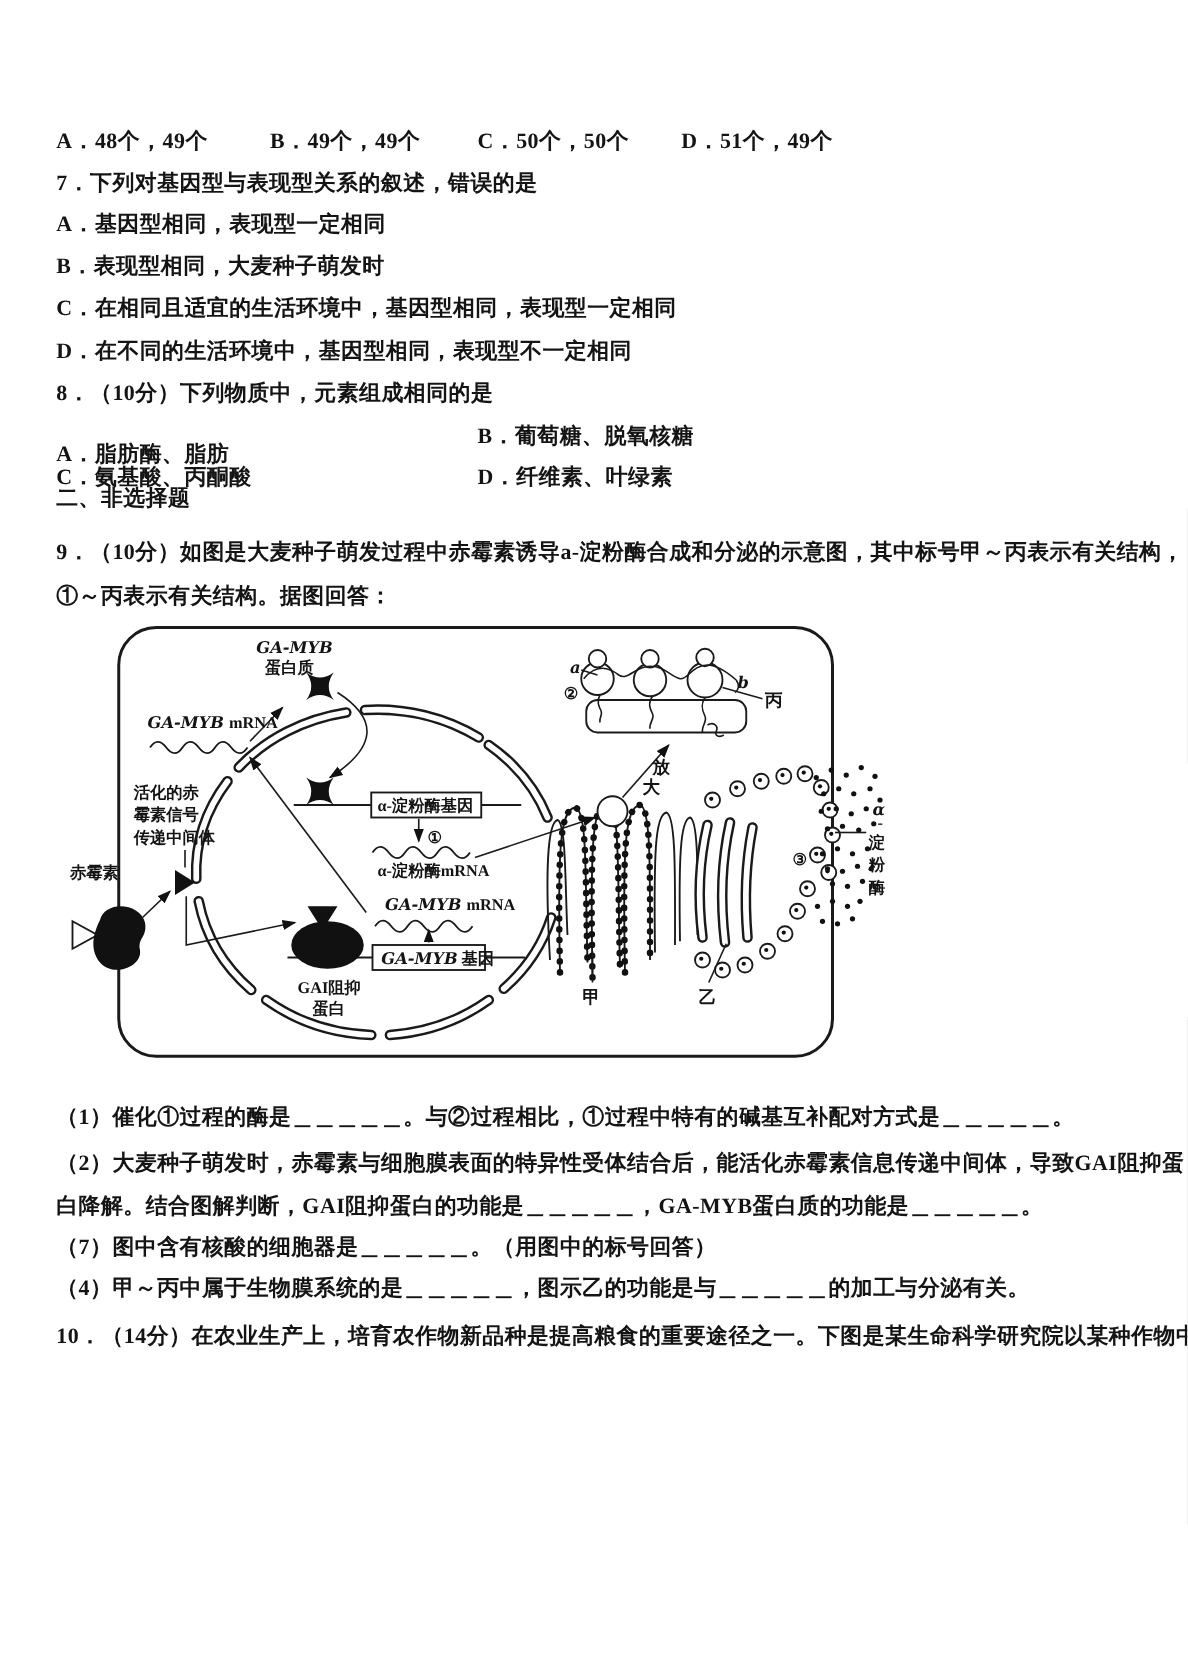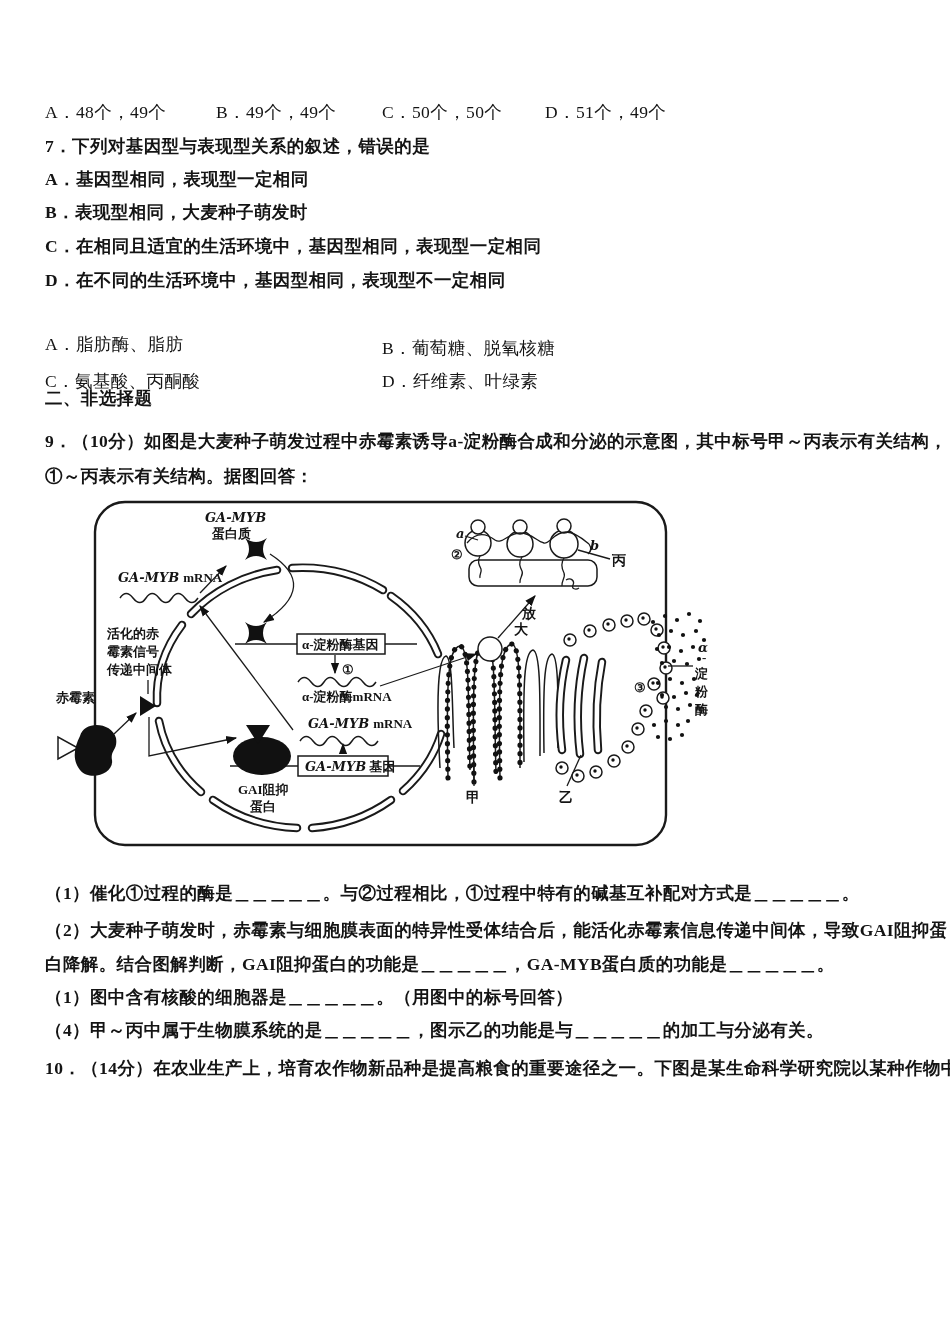--- a/index.html
+++ b/index.html
@@ -1,20 +1,20 @@
 <!DOCTYPE html>
 <html><head>
 <meta charset="utf-8">
 <style>
   html,body{margin:0;padding:0;background:#e8e8e8;}
   #page{position:relative;width:950px;height:1344px;background:#ffffff;overflow:hidden;
         font-family:"Liberation Serif","DejaVu Serif",serif;color:#141414;}
   .ln{position:absolute;left:45px;white-space:nowrap;
       font-weight:700;font-size:17.5px;letter-spacing:.4px;}
-  .opt{position:absolute;white-space:nowrap;font-weight:400;font-size:17.5px;letter-spacing:.4px;}
+  .opt{position:absolute;white-space:nowrap;font-weight:700;font-size:17.5px;letter-spacing:.4px;}
   
   #diag{position:absolute;left:50px;top:498px;}
   .mem{fill:none;stroke:#1a1a1a;stroke-width:2.4px;}
   .capb{fill:none;stroke:#1a1a1a;stroke-width:8.5px;stroke-linecap:round;}
   .capw{fill:none;stroke:#ffffff;stroke-width:4.6px;stroke-linecap:round;}
   .thin{fill:none;stroke:#1a1a1a;stroke-width:1.5px;}
   .thin2{fill:none;stroke:#1a1a1a;stroke-width:1.3px;}
   .dots{fill:none;stroke:#111;stroke-width:5.2px;stroke-dasharray:.1 8.5;stroke-linecap:round;}
   .blk{fill:#111;stroke:none;}
   .wht{fill:#fff;stroke:#1a1a1a;stroke-width:1.5px;}
@@ -32,21 +32,22 @@
   <span class="opt" style="left:216px;top:100px">B．49个，49个</span>
   <span class="opt" style="left:382px;top:100px">C．50个，50个</span>
   <span class="opt" style="left:545px;top:100px">D．51个，49个</span>
 
   <div class="ln" style="top:134px">7．下列对基因型与表现型关系的叙述，错误的是</div>
   <div class="ln" style="top:167px">A．基因型相同，表现型一定相同</div>
   <div class="ln" style="top:200px">B．表现型相同，大麦种子萌发时</div>
   <div class="ln" style="top:268px">D．在不同的生活环境中，基因型相同，表现型不一定相同</div>
   <div class="ln" style="top:234px">C．在相同且适宜的生活环境中，基因型相同，表现型一定相同</div>
 
-  <span class="opt" style="left:45px;top:332px">A．脂肪酶、脂肪</span>
+  <div class="ln" style="top:302px">8．（10分）下列物质中，元素组成相同的是</div>
+  <span class="opt" style="left:45px;top:351px">A．脂肪酶、脂肪</span>
   <span class="opt" style="left:382px;top:336px">B．葡萄糖、脱氧核糖</span>
   <span class="opt" style="left:45px;top:369px">C．氨基酸、丙酮酸</span>
   <span class="opt" style="left:382px;top:369px">D．纤维素、叶绿素</span>
 
   <div class="ln" style="top:386px">二、非选择题</div>
   <div class="ln" style="top:429px">9．（10分）如图是大麦种子萌发过程中赤霉素诱导a-淀粉酶合成和分泌的示意图，其中标号甲～丙表示有关结构，</div>
   <div class="ln" style="top:464px">①～丙表示有关结构。据图回答：</div>
 
   <svg id="diag" width="690" height="362" viewBox="0 0 690 362">
     <defs>
@@ -261,18 +262,18 @@
       <text class="ital" x="406" y="40">a</text>
       <text class="ital" x="540" y="52">b</text>
       <text class="dlab" x="401" y="61">②</text>
       <text class="dlab2" x="562" y="67">丙</text>
     </g>
   </svg>
 
   <div class="ln" style="top:881px">（1）催化①过程的酶是＿＿＿＿＿。与②过程相比，①过程中特有的碱基互补配对方式是＿＿＿＿＿。</div>
   <div class="ln" style="top:918px">（2）大麦种子萌发时，赤霉素与细胞膜表面的特异性受体结合后，能活化赤霉素信息传递中间体，导致GAI阻抑蛋</div>
   <div class="ln" style="top:952px">白降解。结合图解判断，GAI阻抑蛋白的功能是＿＿＿＿＿，GA-MYB蛋白质的功能是＿＿＿＿＿。</div>
-  <div class="ln" style="top:985px">（1）图中含有核酸的细胞器是＿＿＿＿＿。（用图中的标号回答）</div>
+  <div class="ln" style="top:985px">（7）图中含有核酸的细胞器是＿＿＿＿＿。（用图中的标号回答）</div>
   <div class="ln" style="top:1018px">（4）甲～丙中属于生物膜系统的是＿＿＿＿＿，图示乙的功能是与＿＿＿＿＿的加工与分泌有关。</div>
 
   <div class="ln" style="top:1056px">10．（14分）在农业生产上，培育农作物新品种是提高粮食的重要途径之一。下图是某生命科学研究院以某种作物中</div>
 
 </div>
 
 </body></html>

